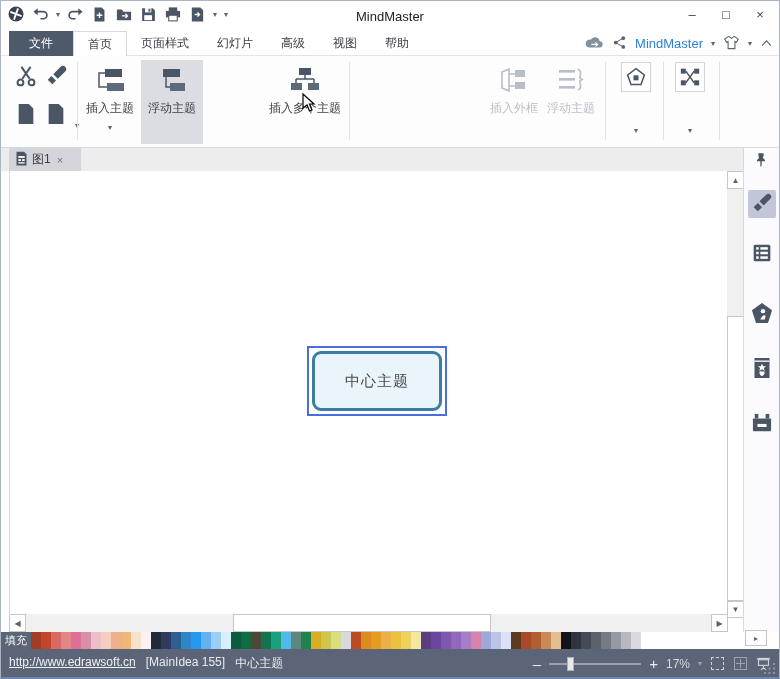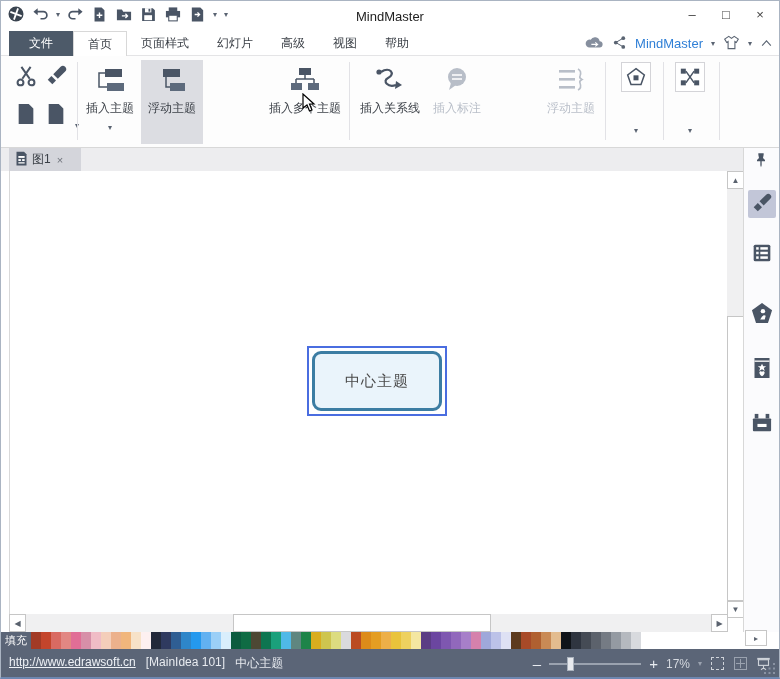--- a/index.html
+++ b/index.html
@@ -249,42 +249,33 @@
             <path d="M16 9 V13 M7 13 H25 M7 13 V17 M25 13 V17" stroke="#4a5565" stroke-width="1.5" fill="none"></path>
             <rect x="2" y="17" width="11" height="7" fill="#5d6a7c"></rect>
             <rect x="19" y="17" width="11" height="7" fill="#5d6a7c"></rect>
           </svg>
         </div>
       <div class="rlbl">插入多个主题</div>
     </div>
 
     <div class="vdiv" style="left:348px;"></div>
 
-    <div class="rbtn" style="left:352px; width:74px;">
+
+
+    <div class="rbtn disabled" style="left:486px; width:54px;">
       <div class="ric">
-          <svg width="32" height="28" viewBox="0 0 32 28">
-            <circle cx="5" cy="6" r="2.6" fill="#4a5565"></circle>
-            <path d="M7 6 C 16 0 22 8 14 12 C 8 15 14 22 22 19" fill="none" stroke="#4a5565" stroke-width="2.2"></path>
-            <polygon points="22,15 28,19 21,23" fill="#4a5565"></polygon>
-          </svg>
-        </div>
-      <div class="rlbl">插入关系线</div>
-    </div>
-
-    <div class="rbtn disabled" style="left:428px; width:56px;">
-      <div class="ric">
-          <svg width="28" height="28" viewBox="0 0 28 28">
-            <circle cx="14" cy="11" r="9" fill="#b8bec8"></circle>
-            <polygon points="8,17 6,24 13,19" fill="#b8bec8"></polygon>
-            <path d="M9 9 h10 M9 13 h10" stroke="#fff" stroke-width="1.6"></path>
-          </svg>
-        </div>
-      <div class="rlbl">插入标注</div>
-    </div>
-
+          <svg width="30" height="28" viewBox="0 0 30 28">
+            <path d="M10 3 L3 6 V22 L10 25 Z" fill="none" stroke="#b8bec8" stroke-width="1.6"></path>
+            <rect x="16" y="4" width="10" height="7" fill="#b8bec8"></rect>
+            <rect x="16" y="16" width="10" height="7" fill="#b8bec8"></rect>
+            <path d="M10 8 h6 M10 20 h6" stroke="#b8bec8" stroke-width="1.4"></path>
+          </svg>
+        </div>
+      <div class="rlbl">插入外框</div>
+    </div>
 
     <div class="rbtn disabled" style="left:542px; width:56px;">
       <div class="ric">
           <svg width="30" height="28" viewBox="0 0 30 28">
             <rect x="3" y="4" width="16" height="2.6" fill="#b8bec8"></rect>
             <rect x="3" y="12" width="16" height="2.6" fill="#b8bec8"></rect>
             <rect x="3" y="20" width="16" height="2.6" fill="#b8bec8"></rect>
             <path d="M22 3 q4 2 2 7 q-1 2 2 3.5 q-3 1.5 -2 3.5 q2 5 -2 7" fill="none" stroke="#b8bec8" stroke-width="1.6"></path>
           </svg>
         </div>
@@ -461,21 +452,21 @@
         <div class="swatch" style="background: rgb(148, 154, 162);"></div>
         <div class="swatch" style="background: rgb(181, 185, 191);"></div>
         <div class="swatch" style="background: rgb(216, 218, 222);"></div>
       </div>
   </div>
   <div class="sbtn palbtn">▸</div>
 
   <div class="statusbar">
     <div class="sleft">
       <a href="#">http://www.edrawsoft.cn</a>
-      <span>[MainIdea 101]</span>
+      <span>[MainIdea 155]</span>
       <span>中心主题</span>
     </div>
     <div class="sright">
       <span style="font-size:15px;">–</span>
       <span class="ztrack">
           <span class="zthumb"></span>
         </span>
       <span style="font-size:15px;">+</span>
       <span class="zoomtext">17%</span>
       <span class="dd" style="color:#9aa2af;">▾</span>

